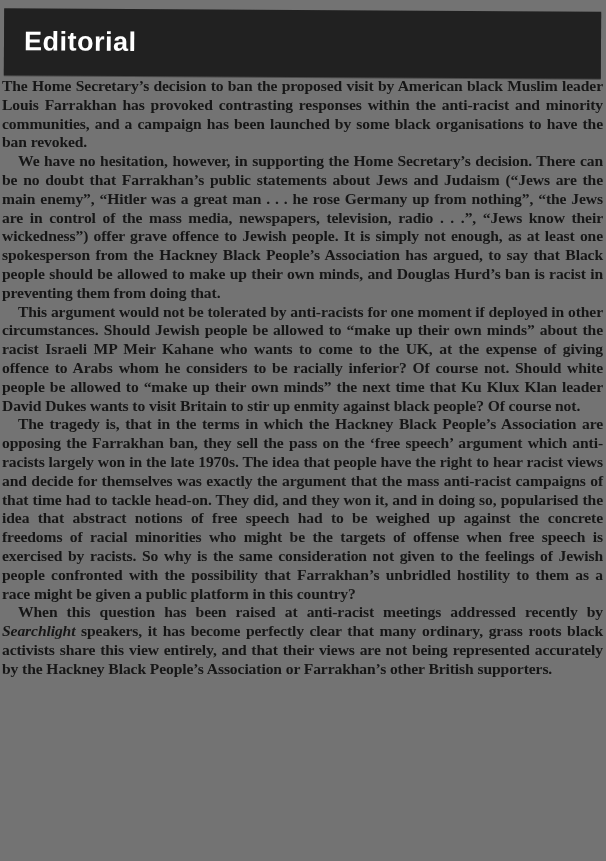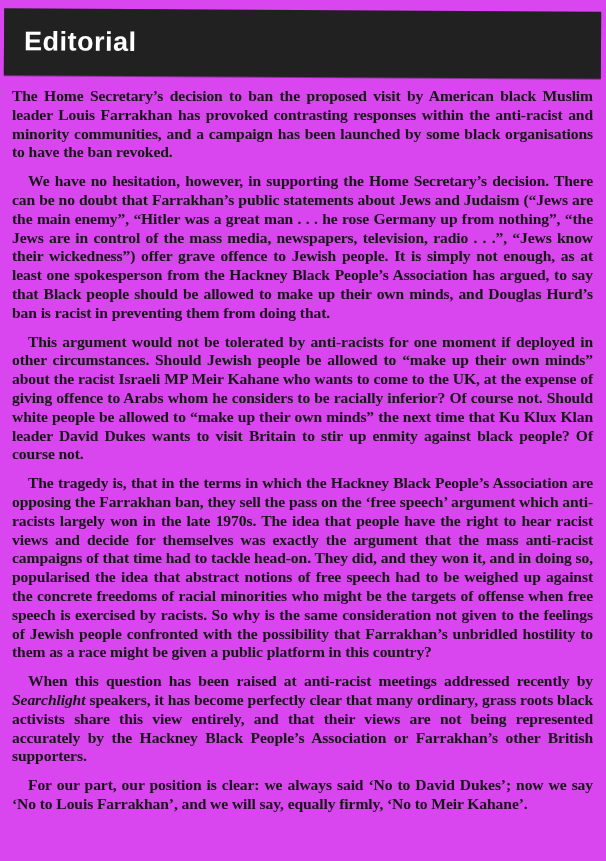--- a/index.html
+++ b/index.html
@@ -4,21 +4,21 @@
 <style>
   html, body {
     margin: 0;
     padding: 0;
     background: #ffffff;
   }
   .page {
     position: relative;
     width: 606px;
     height: 861px;
-    background: #d946ef;
+    background: #737373;
     overflow: hidden;
     font-family: "Liberation Serif", serif;
   }
   .banner {
     background: #212121;
     height: 67px;
     margin: 10px 5px 0 4px;
     display: flex;
     align-items: center;
     transform: rotate(0.35deg);
@@ -44,21 +44,21 @@
   .body-text {
     margin: 0 3px 0 2px;
     color: #161616;
     font-weight: bold;
     font-size: 15.6px;
     line-height: 18.8px;
     text-align: justify;
     letter-spacing: -0.1px;
   }
   .para {
-    margin: 10px;
+    margin: 0;
     padding: 0;
   }
   .para.indent {
     text-indent: 16px;
   }
   .seg-italic {
     font-style: italic;
   }
 </style>
 </head>
@@ -70,16 +70,15 @@
     <span class="banner-label">Editorial</span>
   </div>
 
 
   <div class="body-text" id="article-body">
       <p class="para"><span>The Home Secretary’s decision to ban the proposed visit by American black Muslim leader Louis Farrakhan has provoked contrasting responses within the anti-racist and minority communities, and a campaign has been launched by some black organisations to have the ban revoked.</span></p>
       <p class="para indent"><span>We have no hesitation, however, in supporting the Home Secretary’s decision. There can be no doubt that Farrakhan’s public statements about Jews and Judaism (“Jews are the main enemy”, “Hitler was a great man .&nbsp;.&nbsp;. he rose Germany up from nothing”, “the Jews are in control of the mass media, newspapers, television, radio .&nbsp;.&nbsp;.”, “Jews know their wickedness”) offer grave offence to Jewish people. It is simply not enough, as at least one spokesperson from the Hackney Black People’s Association has argued, to say that Black people should be allowed to make up their own minds, and Douglas Hurd’s ban is racist in preventing them from doing that.</span></p>
       <p class="para indent"><span>This argument would not be tolerated by anti-racists for one moment if deployed in other circumstances. Should Jewish people be allowed to “make up their own minds” about the racist Israeli MP Meir Kahane who wants to come to the UK, at the expense of giving offence to Arabs whom he considers to be racially inferior? Of course not. Should white people be allowed to “make up their own minds” the next time that Ku Klux Klan leader David Dukes wants to visit Britain to stir up enmity against black people? Of course not.</span></p>
       <p class="para indent"><span>The tragedy is, that in the terms in which the Hackney Black People’s Association are opposing the Farrakhan ban, they sell the pass on the ‘free speech’ argument which anti-racists largely won in the late 1970s. The idea that people have the right to hear racist views and decide for themselves was exactly the argument that the mass anti-racist campaigns of that time had to tackle head-on. They did, and they won it, and in doing so, popularised the idea that abstract notions of free speech had to be weighed up against the concrete freedoms of racial minorities who might be the targets of offense when free speech is exercised by racists. So why is the same consideration not given to the feelings of Jewish people confronted with the possibility that Farrakhan’s unbridled hostility to them as a race might be given a public platform in this country?</span></p>
       <p class="para indent"><span>When this question has been raised at anti-racist meetings addressed recently by </span><span class="seg-italic">Searchlight</span><span> speakers, it has become perfectly clear that many ordinary, grass roots black activists share this view entirely, and that their views are not being represented accurately by the Hackney Black People’s Association or Farrakhan’s other British supporters.</span></p>
-      <p class="para indent"><span>For our part, our position is clear: we always said ‘No to David Dukes’; now we say ‘No to Louis Farrakhan’, and we will say, equally firmly, ‘No to Meir Kahane’.</span></p>
     </div>
 
 </div>
 
 </body></html>

